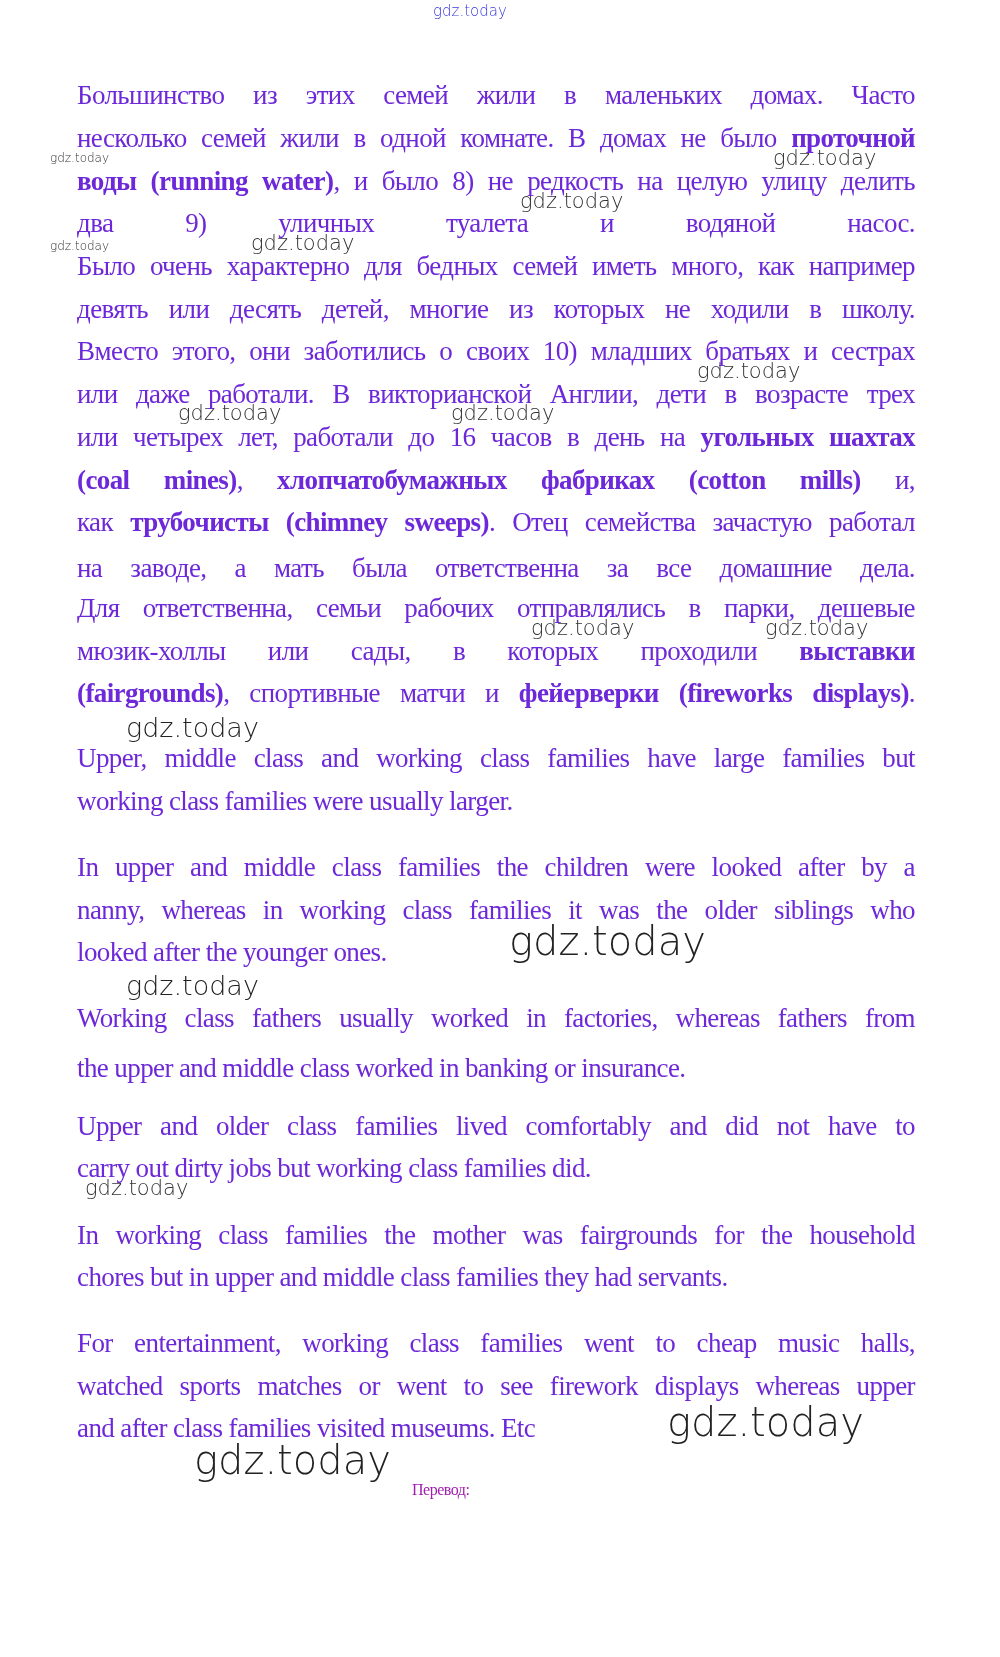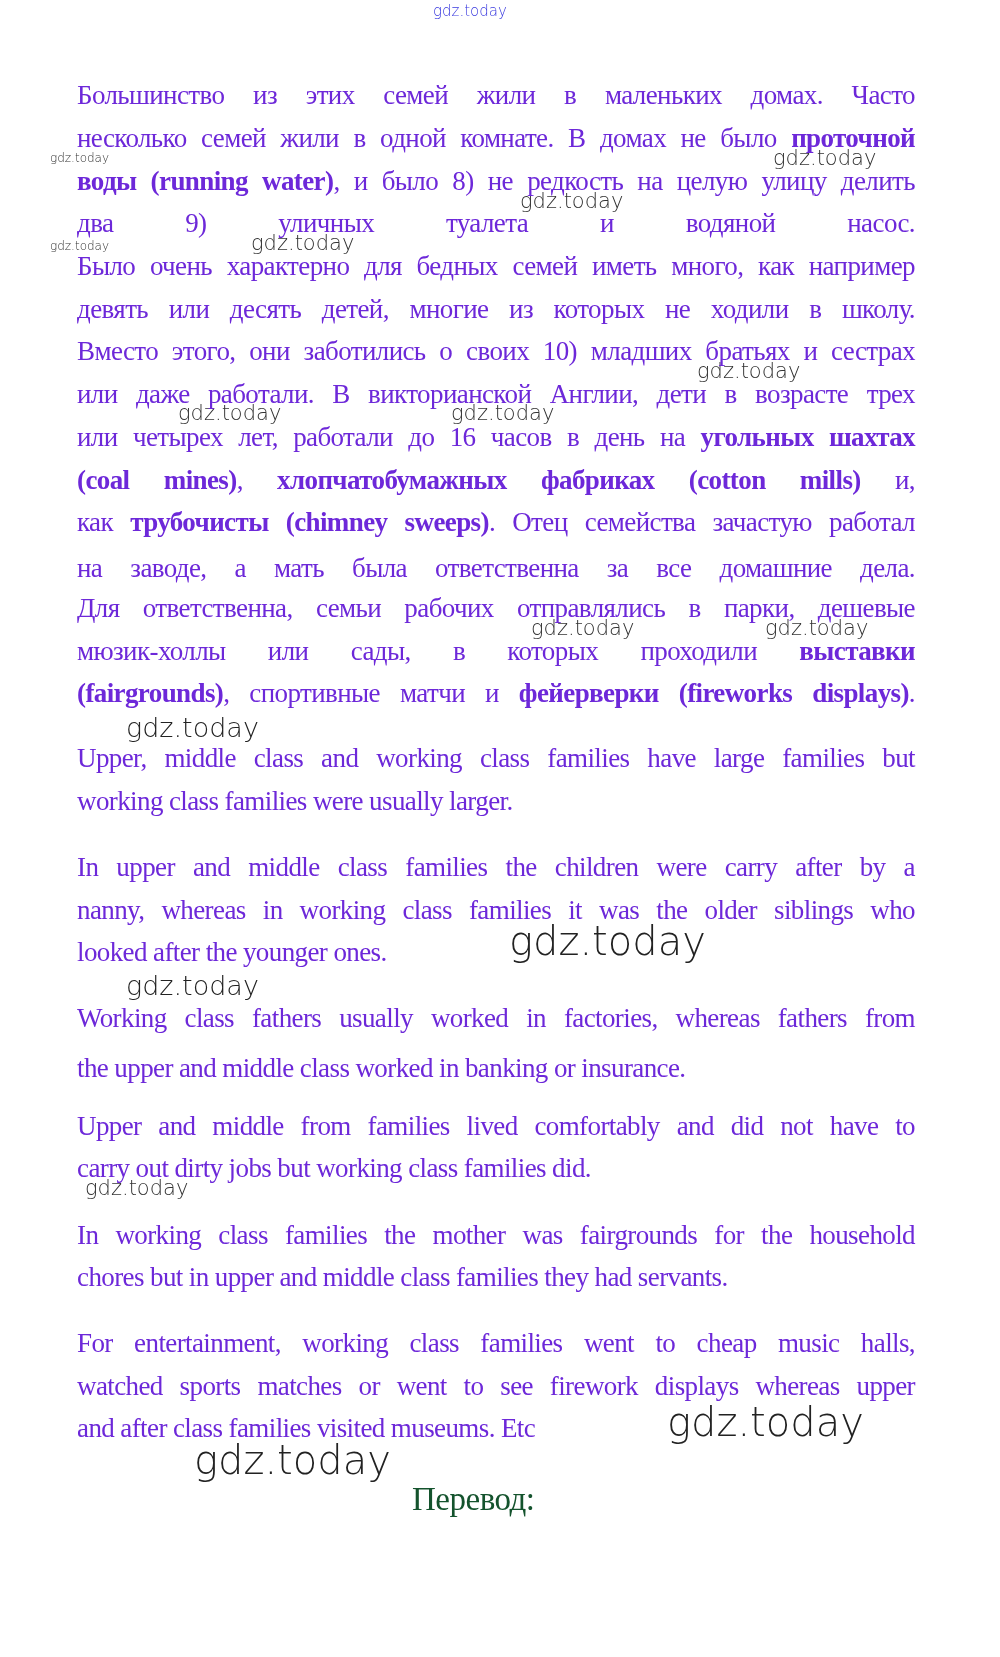--- a/index.html
+++ b/index.html
@@ -19,21 +19,21 @@
   .line b { font-weight:bold; }
   .wm {
     position:absolute; font-family:"DejaVu Sans", sans-serif;
     color:#222; font-weight:300; white-space:nowrap; letter-spacing:0px;
   }
   .wm.top { color:#3a3adf; font-size:15px; }
   .wm.xs { font-size:12px; color:#333; }
   .wm.sm { font-size:21px; color:#333; }
   .wm.md { font-size:27px; color:#222; }
   .wm.lg { font-size:40px; color:#222; }
-  .heading { position:absolute; font-family:"Liberation Serif", serif; font-size:33px; color:#14532d; letter-spacing:-0.5px; }
+  .heading { position:absolute; font-family:"Liberation Serif", serif; font-size:16px; color:#a21caf; letter-spacing:-0.5px; }
 </style>
 </head>
 <body>
 
 <div class="page">
 
   <div class="wm top" style="left:433px; top:2px;">gdz.today</div>
   <div class="wm xs" style="left:50px; top:151px;">gdz.today</div>
   <div class="wm sm" style="left:773px; top:146px;">gdz.today</div>
   <div class="wm sm" style="left:520px; top:189px;">gdz.today</div>
@@ -68,30 +68,30 @@
       <div class="line" style="top: 636px; white-space: nowrap;"><span>мюзик-холлы или сады, в которых проходили </span><b>выставки</b></div>
       <div class="line" style="top: 678px; text-align-last: justify; white-space: nowrap; width: 838.016px; transform: scaleX(0.999981);"><b>(fairgrounds)</b><span>, спортивные матчи и </span><b>фейерверки (fireworks displays)</b><span>.</span></div>
     </div>
 
   <div id="en-block">
       <div>
         <div class="line" style="top: 743px; white-space: nowrap;">Upper, middle class and working class families have large families but</div>
         <div class="line last" style="top: 786px; white-space: nowrap;">working class families were usually larger.</div>
       </div>
       <div>
-        <div class="line" style="top: 852px; white-space: nowrap;">In upper and middle class families the children were carry after by a</div>
+        <div class="line" style="top: 852px; white-space: nowrap;">In upper and middle class families the children were looked after by a</div>
         <div class="line" style="top: 895px; white-space: nowrap;">nanny, whereas in working class families it was the older siblings who</div>
         <div class="line last" style="top: 937px; white-space: nowrap;">looked after the younger ones.</div>
       </div>
       <div>
         <div class="line" style="top: 1003px; white-space: nowrap;">Working class fathers usually worked in factories, whereas fathers from</div>
         <div class="line last" style="top: 1053px; white-space: nowrap;">the upper and middle class worked in banking or insurance.</div>
       </div>
       <div>
-        <div class="line" style="top: 1111px; white-space: nowrap;">Upper and middle from families lived comfortably and did not have to</div>
+        <div class="line" style="top: 1111px; white-space: nowrap;">Upper and older class families lived comfortably and did not have to</div>
         <div class="line last" style="top: 1153px; white-space: nowrap;">carry out dirty jobs but working class families did.</div>
       </div>
       <div>
         <div class="line" style="top: 1220px; white-space: nowrap;">In working class families the mother was fairgrounds for the household</div>
         <div class="line last" style="top: 1262px; white-space: nowrap;">chores but in upper and middle class families they had servants.</div>
       </div>
       <div>
         <div class="line" style="top: 1328px; white-space: nowrap;">For entertainment, working class families went to cheap music halls,</div>
         <div class="line" style="top: 1371px; white-space: nowrap;">watched sports matches or went to see firework displays whereas upper</div>
         <div class="line last" style="top: 1413px; white-space: nowrap;">and after class families visited museums. Etc</div>

